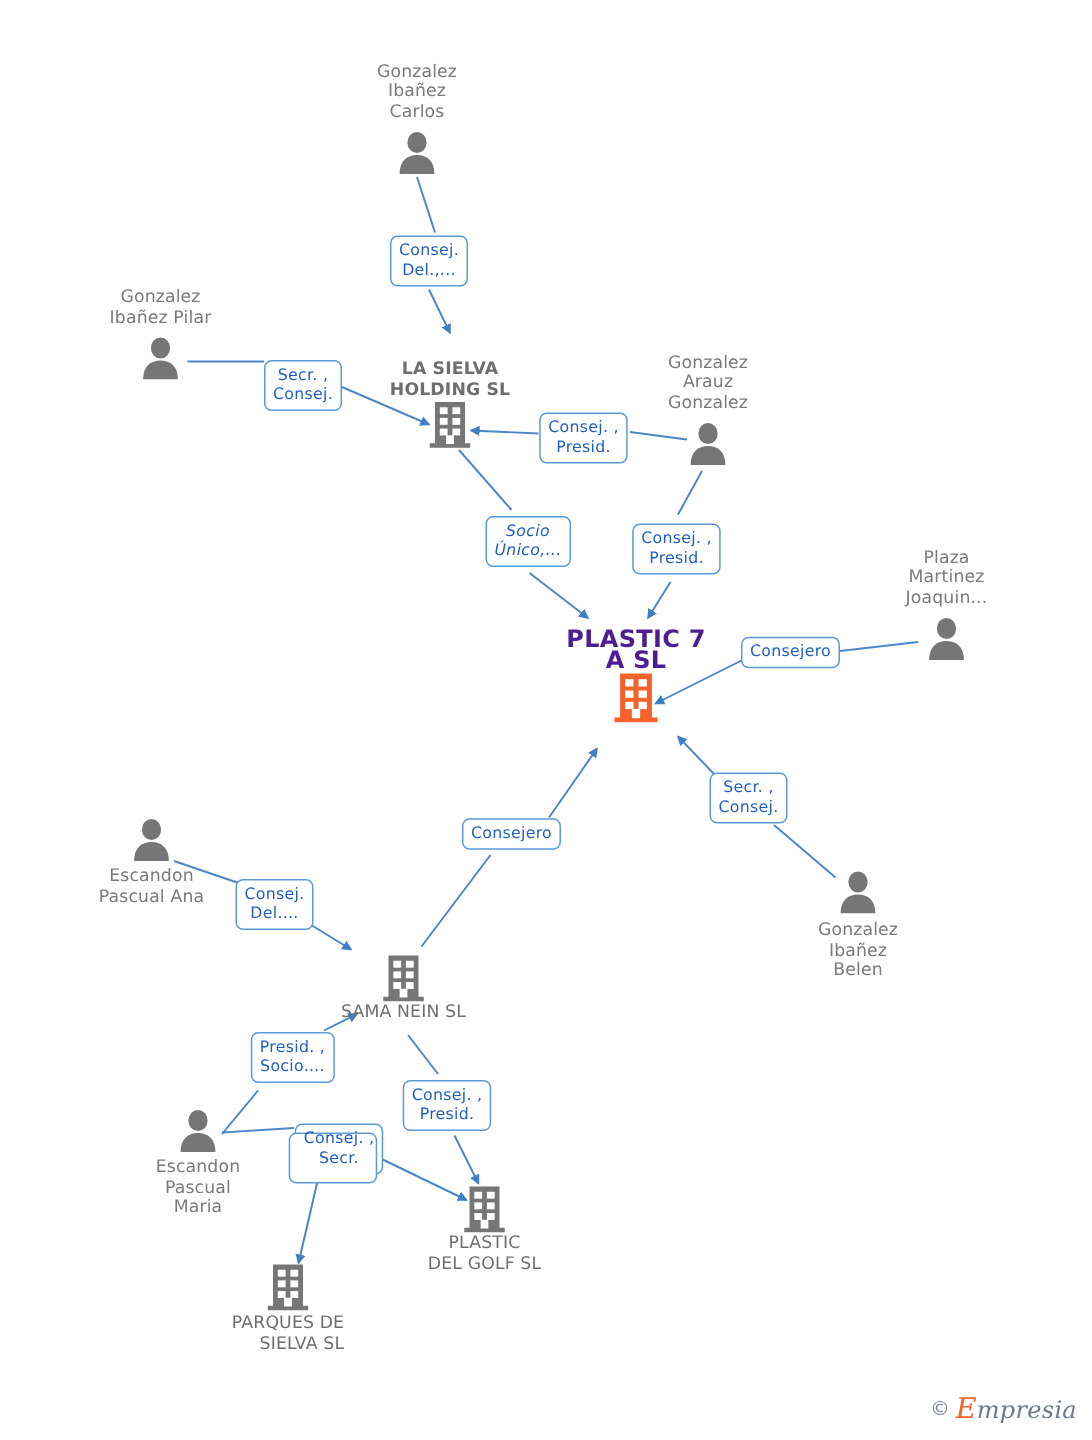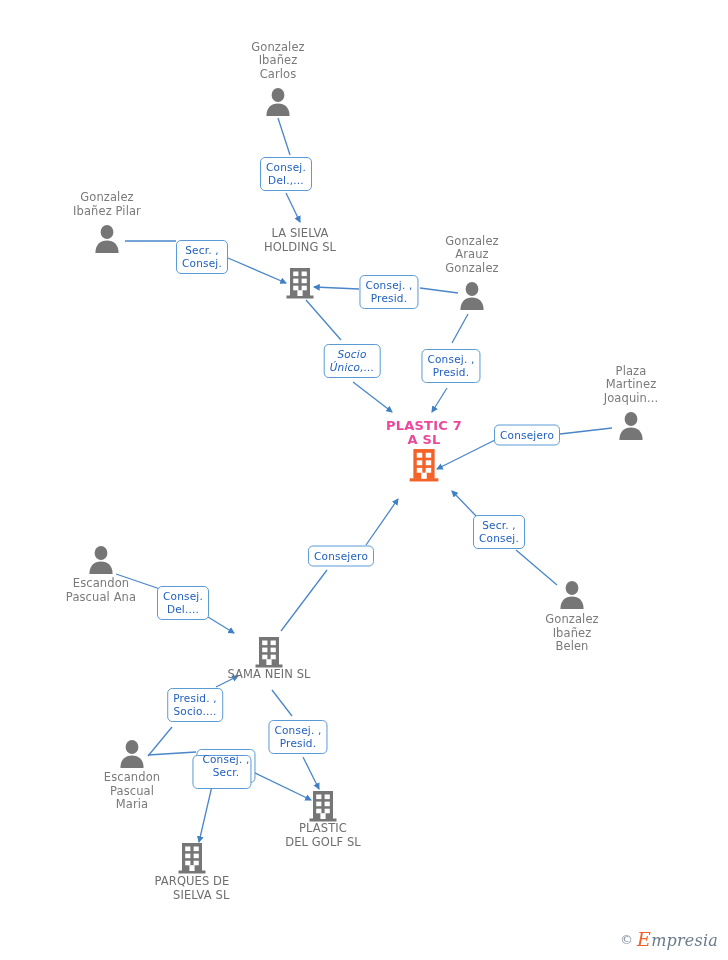--- a/index.html
+++ b/index.html
@@ -43,23 +43,23 @@
     color: #7a7a7a;
     font-size: 11.5px;
     line-height: 13.5px;
     white-space: nowrap;
     letter-spacing: 0.1px;
   }
   .node.company .caption {
     color: #6e6e6e;
   }
   .node.focus .caption {
-    color: #ec4899;
+    color: #4c1d95;
     font-weight: bold;
-    font-size: 13px;
+    font-size: 16px;
     letter-spacing: 0.2px;
   }
   .caption.above { bottom: 0; }
   .caption.below { top: 0; }
 
   
   .person-ico {
     width: 30px;
     height: 30px;
   }
@@ -273,21 +273,21 @@
         </svg>
     </div>
     <div class="caption below" style="top:16px;">
       <div>Escandon</div>
         <div>Pascual</div>
         <div>Maria</div>
     </div>
   </div>
 
   <div class="node company" style="left:300px; top:285px;">
-    <div class="caption above" style="bottom:31px;">
+    <div class="caption above" style="bottom:19px;font-weight:bold;">
       <div>LA SIELVA</div>
         <div>HOLDING  SL</div>
     </div>
     <div class="glyph">
       <svg class="building-ico" viewBox="0 0 28 32">
         <rect x="4" y="1" width="20" height="28" fill="#767676"></rect>
         <rect x="0.5" y="28.5" width="27" height="3" fill="#767676"></rect>
         <rect x="7.2" y="4.5" width="5.2" height="4.6" fill="#ffffff"></rect>
         <rect x="15.6" y="4.5" width="5.2" height="4.6" fill="#ffffff"></rect>
         <rect x="7.2" y="11.6" width="5.2" height="4.6" fill="#ffffff"></rect>

